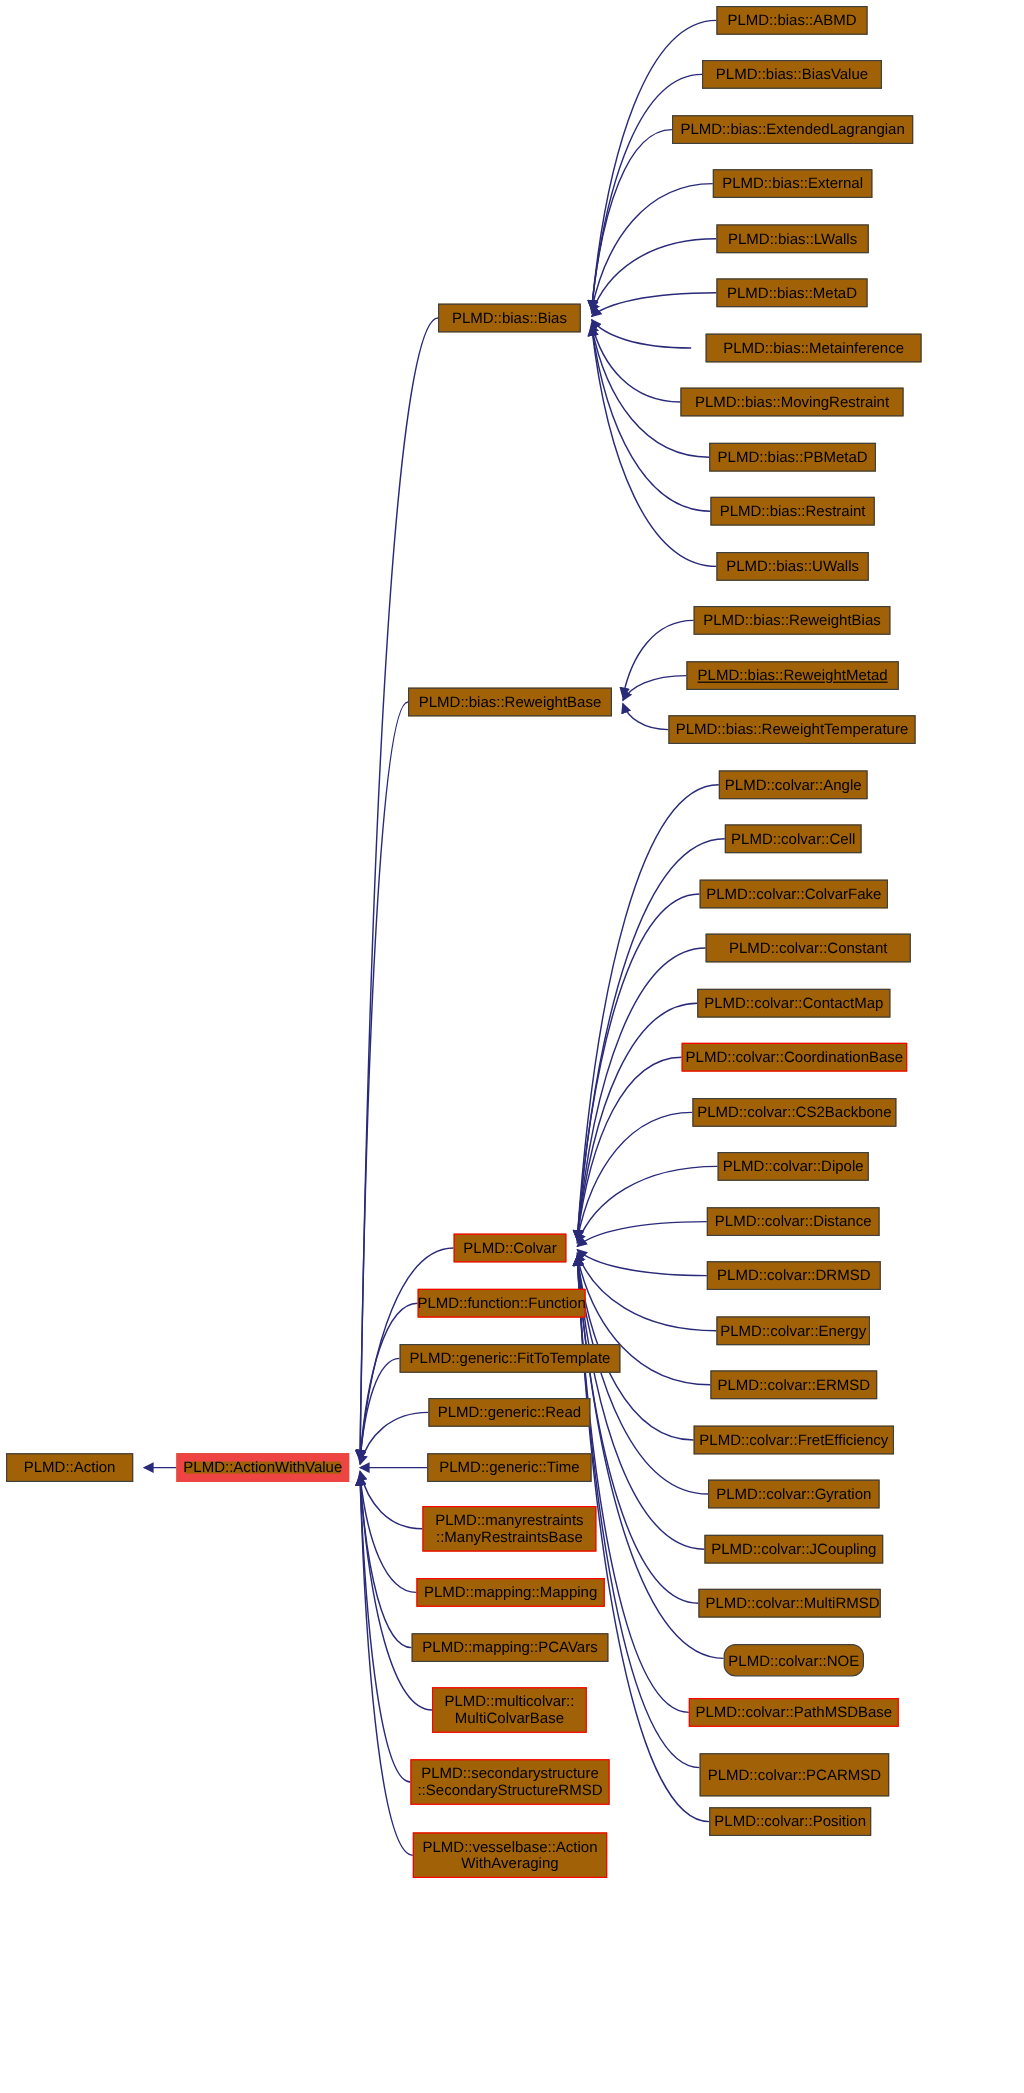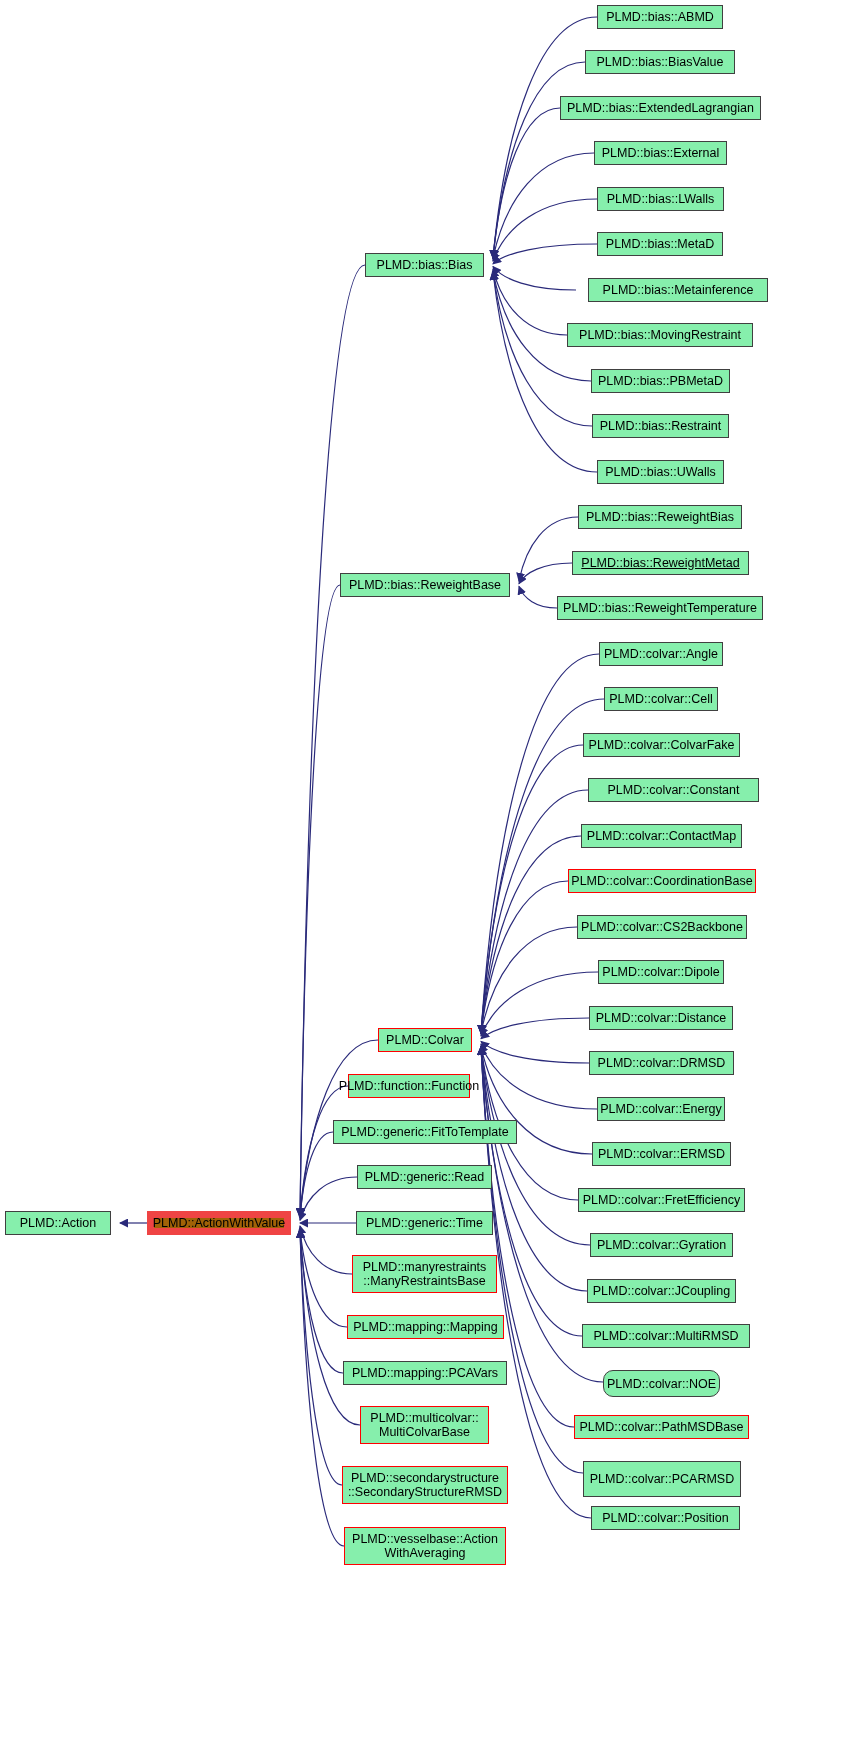--- a/index.html
+++ b/index.html
@@ -14,21 +14,21 @@
   .node{
     position:absolute;
     box-sizing:border-box;
     display:flex;
     align-items:center;
     justify-content:center;
     text-align:center;
     font-size:12.5px;
     line-height:14px;
     color:#000000;
-    background:#86efac;
+    background:#a16207;
     border:1px solid #404040;
     white-space:pre;
     letter-spacing:0px;
     z-index:5;
   }
   .node.red{border:1px solid #ff0000;}
   .node.root{background:#a16207;border:7px solid #ef4444;}
 </style>
 </head>
 <body>
@@ -88,21 +88,21 @@
       <path d="M574,1427 C522.85,1427 492.16,1256 481,1047" fill="none" stroke="#2a2a7a" stroke-width="1.2" marker-end="url(#ah)"></path>
       <path d="M583,1473 C526.9,1473 493.24,1281.3 481,1047" fill="none" stroke="#2a2a7a" stroke-width="1.2" marker-end="url(#ah)"></path>
       <path d="M591,1518 C530.5,1518 494.2,1306.05 481,1047" fill="none" stroke="#2a2a7a" stroke-width="1.2" marker-end="url(#ah)"></path>
     </svg>
   <div id="nodes">
       <div class="node" style="left: 5px; top: 1211px; width: 106px; height: 24px;"><span>PLMD::Action</span></div>
       <div class="node root" style="left: 147px; top: 1211px; width: 144px; height: 24px;"><span>PLMD::ActionWithValue</span></div>
       <div class="node" style="left: 365px; top: 253px; width: 119px; height: 24px;"><span>PLMD::bias::Bias</span></div>
       <div class="node" style="left: 340px; top: 573px; width: 170px; height: 24px;"><span>PLMD::bias::ReweightBase</span></div>
       <div class="node red" style="left: 378px; top: 1028px; width: 94px; height: 24px;"><span>PLMD::Colvar</span></div>
-      <div class="node red" style="left: 348px; top: 1074px; width: 122px; height: 24px;"><span>PLMD::function::Function</span></div>
+      <div class="node red" style="left: 348px; top: 1074px; width: 140px; height: 24px;"><span>PLMD::function::Function</span></div>
       <div class="node" style="left: 333px; top: 1120px; width: 184px; height: 24px;"><span>PLMD::generic::FitToTemplate</span></div>
       <div class="node" style="left: 357px; top: 1165px; width: 135px; height: 24px;"><span>PLMD::generic::Read</span></div>
       <div class="node" style="left: 356px; top: 1211px; width: 137px; height: 24px;"><span>PLMD::generic::Time</span></div>
       <div class="node red" style="left: 352px; top: 1255px; width: 145px; height: 38px;"><span>PLMD::manyrestraints
 ::ManyRestraintsBase</span></div>
       <div class="node red" style="left: 347px; top: 1315px; width: 157px; height: 24px;"><span>PLMD::mapping::Mapping</span></div>
       <div class="node" style="left: 343px; top: 1361px; width: 164px; height: 24px;"><span>PLMD::mapping::PCAVars</span></div>
       <div class="node red" style="left: 360px; top: 1406px; width: 129px; height: 38px;"><span>PLMD::multicolvar::
 MultiColvarBase</span></div>
       <div class="node red" style="left: 342px; top: 1466px; width: 166px; height: 38px;"><span>PLMD::secondarystructure
@@ -131,19 +131,19 @@
       <div class="node red" style="left: 568px; top: 869px; width: 188px; height: 24px;"><span>PLMD::colvar::CoordinationBase</span></div>
       <div class="node" style="left: 577px; top: 915px; width: 170px; height: 24px;"><span>PLMD::colvar::CS2Backbone</span></div>
       <div class="node" style="left: 598px; top: 960px; width: 126px; height: 24px;"><span>PLMD::colvar::Dipole</span></div>
       <div class="node" style="left: 589px; top: 1006px; width: 144px; height: 24px;"><span>PLMD::colvar::Distance</span></div>
       <div class="node" style="left: 589px; top: 1051px; width: 145px; height: 24px;"><span>PLMD::colvar::DRMSD</span></div>
       <div class="node" style="left: 597px; top: 1097px; width: 128px; height: 24px;"><span>PLMD::colvar::Energy</span></div>
       <div class="node" style="left: 592px; top: 1142px; width: 139px; height: 24px;"><span>PLMD::colvar::ERMSD</span></div>
       <div class="node" style="left: 578px; top: 1188px; width: 167px; height: 24px;"><span>PLMD::colvar::FretEfficiency</span></div>
       <div class="node" style="left: 590px; top: 1233px; width: 143px; height: 24px;"><span>PLMD::colvar::Gyration</span></div>
       <div class="node" style="left: 587px; top: 1279px; width: 149px; height: 24px;"><span>PLMD::colvar::JCoupling</span></div>
-      <div class="node" style="left: 582px; top: 1324px; width: 168px; height: 24px;"><span>PLMD::colvar::MultiRMSD</span></div>
+      <div class="node" style="left: 582px; top: 1324px; width: 152px; height: 24px; justify-content: flex-end;"><span>PLMD::colvar::MultiRMSD</span></div>
       <div class="node" style="left: 603px; top: 1370px; width: 117px; height: 27px; border-radius: 10px;"><span>PLMD::colvar::NOE</span></div>
       <div class="node red" style="left: 574px; top: 1415px; width: 175px; height: 24px;"><span>PLMD::colvar::PathMSDBase</span></div>
       <div class="node" style="left: 583px; top: 1461px; width: 158px; height: 36px;"><span>PLMD::colvar::PCARMSD</span></div>
-      <div class="node" style="left: 591px; top: 1506px; width: 149px; height: 24px; justify-content: center;"><span>PLMD::colvar::Position</span></div>
+      <div class="node" style="left: 591px; top: 1506px; width: 135px; height: 24px; justify-content: center;"><span>PLMD::colvar::Position</span></div>
     </div>
 </div>
 
 </body></html>

